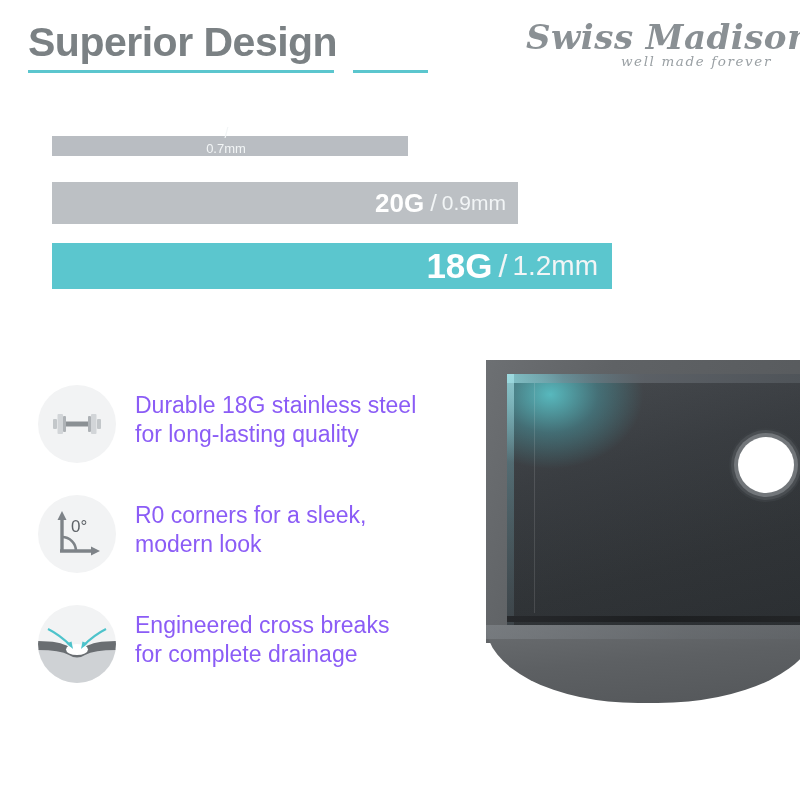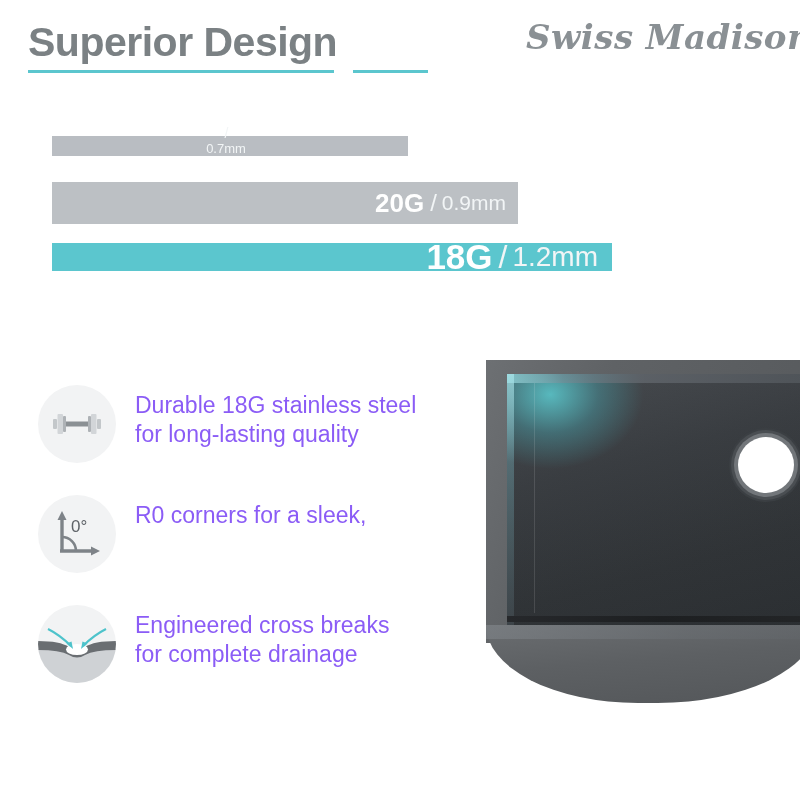--- a/index.html
+++ b/index.html
@@ -124,21 +124,21 @@
     background: #bcc0c4;
     padding-right: 12px;
     font-size: 26px;
   }
   #gauge-bar-1 .gauge-thickness { font-size: 21px; }
   #gauge-bar-1 .gauge-sep { font-size: 24px; }
 
   #gauge-bar-2 {
     top: 107px;
     width: 560px;
-    height: 28px;
+    height: 46px;
     background: #5bc6ce;
     padding-right: 14px;
     font-size: 35px;
   }
   #gauge-bar-2 .gauge-thickness { font-size: 28px; }
   #gauge-bar-2 .gauge-sep { font-size: 32px; }
 
   
   #feature-list {
     position: absolute;
@@ -264,20 +264,21 @@
 
 <div id="header-title">Superior Design</div>
 <div id="title-underline">
   <div class="gap"></div>
 </div>
 
 <div id="brand-logo">
   <div id="brand-name">
     <span>Swiss Madison</span>
   </div>
+  <div id="brand-tagline">well made forever</div>
 </div>
 
 <div id="gauge-chart">
 
   <div class="gauge-bar" id="gauge-bar-0">
     <span class="gauge-label">22G</span>
     <span class="gauge-sep">/</span>
     <span class="gauge-thickness">0.7mm</span>
   </div>
 
@@ -321,20 +322,21 @@
         <line x1="24" y1="56" x2="24" y2="22" stroke="#7e8388" stroke-width="3.4"></line>
         <polygon points="24,16 19.5,25 28.5,25" fill="#7e8388"></polygon>
         <line x1="22" y1="56" x2="56" y2="56" stroke="#7e8388" stroke-width="3.4"></line>
         <polygon points="62,56 53,51.5 53,60.5" fill="#7e8388"></polygon>
         <path d="M24 42 A 14 14 0 0 1 38 56" fill="none" stroke="#7e8388" stroke-width="2.6"></path>
         <text x="33" y="37" font-family="Liberation Sans, sans-serif" font-size="17" fill="#5e6267">0°</text>
       </svg>
     </div>
     <div class="feature-text">
       <span class="line">R0 corners for a sleek,</span>
+      <span class="line">modern look</span>
     </div>
   </div>
 
   <div class="feature-item">
     <div class="feature-icon-circle">
       <svg width="78" height="78" viewBox="0 0 78 78" aria-hidden="true">
         <path d="M0 44 L78 44 L78 78 L0 78 Z" fill="#cfd2d5"></path>
         <path d="M0 36 Q 22 36 31 42 Q 39 47 47 42 Q 56 36 78 36 L78 45 Q 56 45 47 50 Q 39 55 31 50 Q 22 45 0 45 Z" fill="#6a6e72"></path>
         <ellipse cx="39" cy="44.5" rx="11" ry="5.6" fill="#ffffff"></ellipse>
         <path d="M10 24 Q 22 30 33 41" fill="none" stroke="#4ec3cb" stroke-width="2.2"></path>

